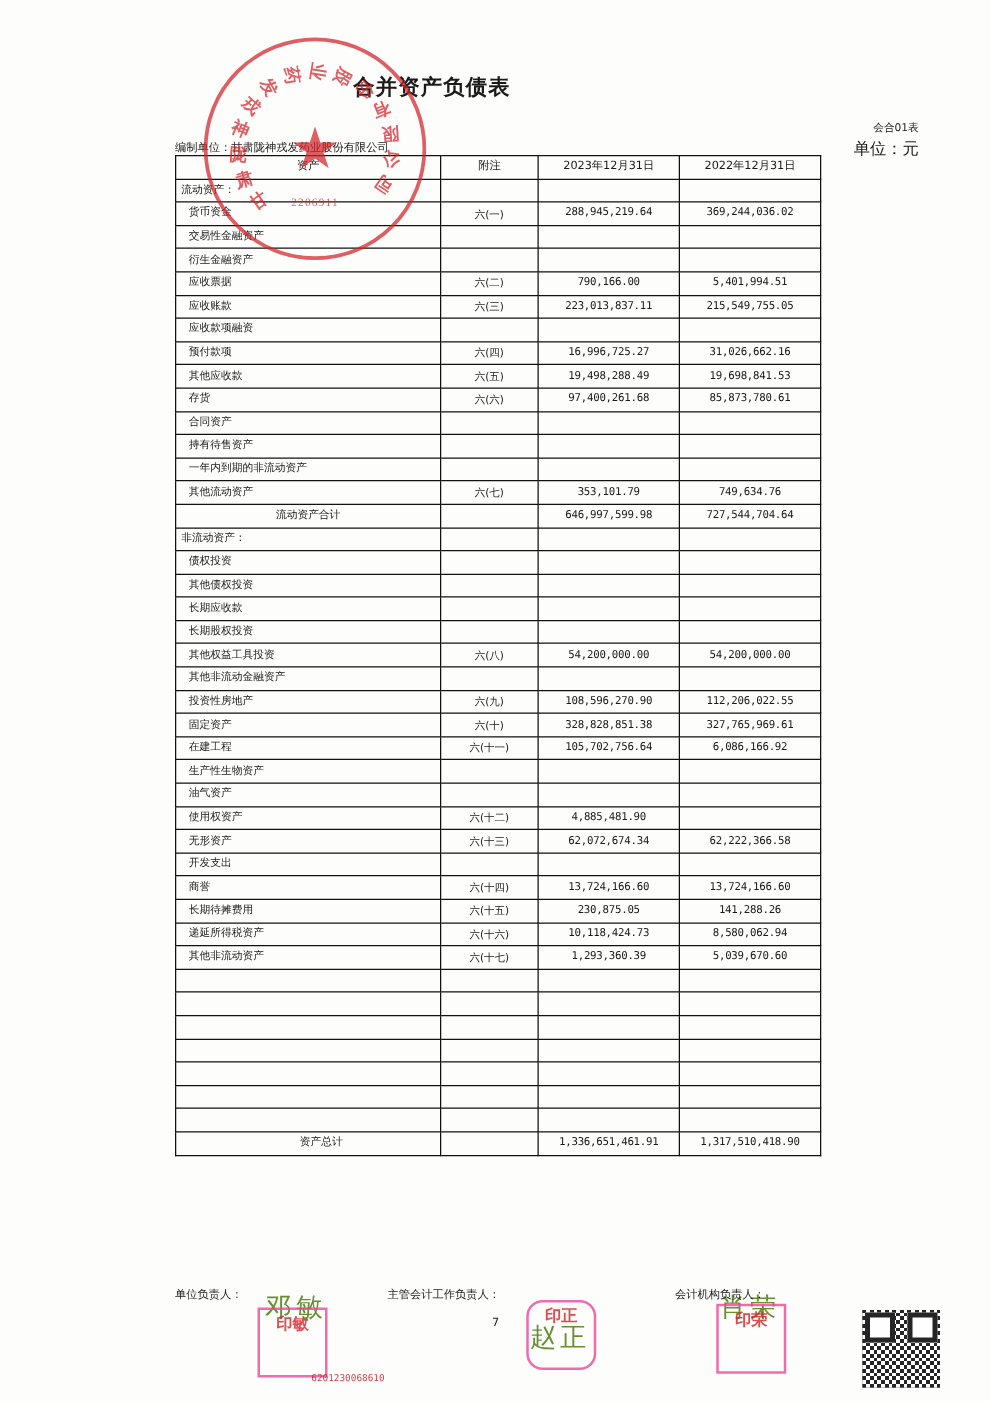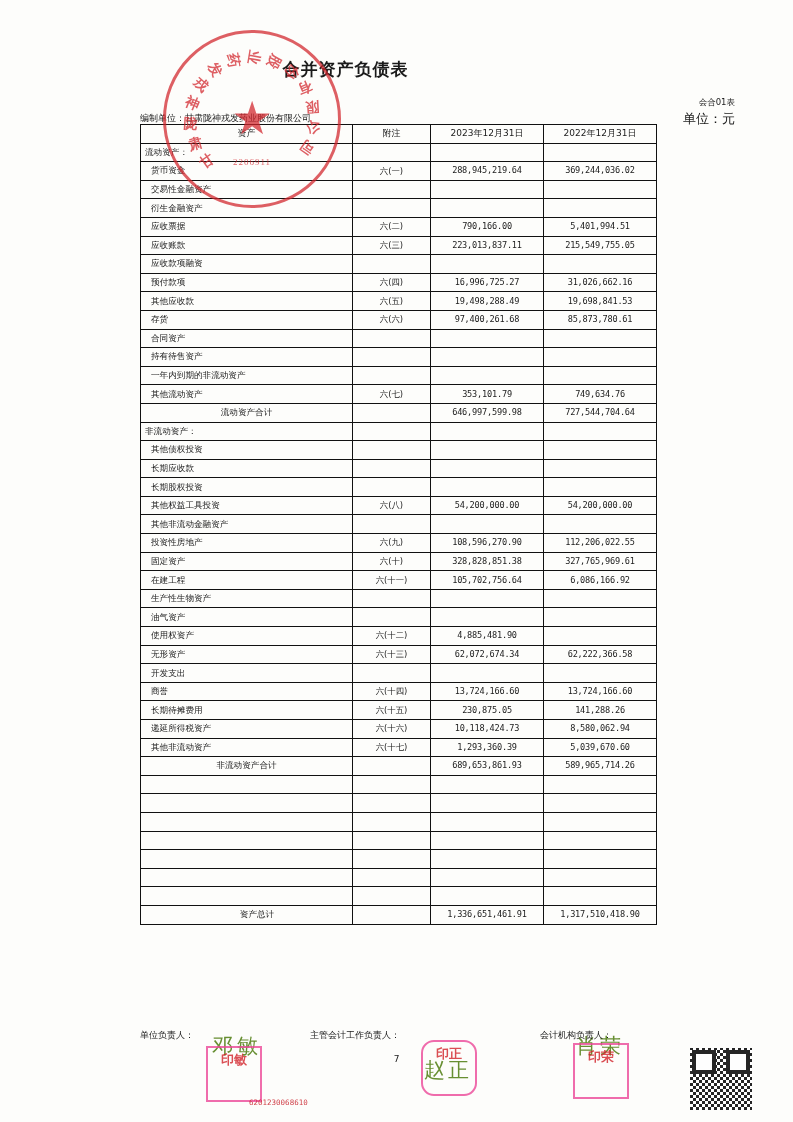--- a/index.html
+++ b/index.html
@@ -340,20 +340,26 @@
           <td class="num">646,997,599.98</td>
           <td class="num">727,544,704.64</td>
         </tr>
         <tr>
           <td class="item">非流动资产：</td>
           <td class="note"></td>
           <td class="num"></td>
           <td class="num"></td>
         </tr>
         <tr>
+          <td class="item indent1">债权投资</td>
+          <td class="note"></td>
+          <td class="num"></td>
+          <td class="num"></td>
+        </tr>
+        <tr>
           <td class="item indent1">其他债权投资</td>
           <td class="note"></td>
           <td class="num"></td>
           <td class="num"></td>
         </tr>
         <tr>
           <td class="item indent1">长期应收款</td>
           <td class="note"></td>
           <td class="num"></td>
           <td class="num"></td>
@@ -440,26 +446,20 @@
           <td class="item indent1">递延所得税资产</td>
           <td class="note">六(十六)</td>
           <td class="num">10,118,424.73</td>
           <td class="num">8,580,062.94</td>
         </tr>
         <tr>
           <td class="item indent1">其他非流动资产</td>
           <td class="note">六(十七)</td>
           <td class="num">1,293,360.39</td>
           <td class="num">5,039,670.60</td>
-        </tr>
-        <tr>
-          <td class="item subtotal">非流动资产合计</td>
-          <td class="note"></td>
-          <td class="num">689,653,861.93</td>
-          <td class="num">589,965,714.26</td>
         </tr>
         <tr class="blank">
           <td class="item"></td>
           <td class="note"></td>
           <td class="num"></td>
           <td class="num"></td>
         </tr>
         <tr class="blank">
           <td class="item"></td>
           <td class="note"></td>

